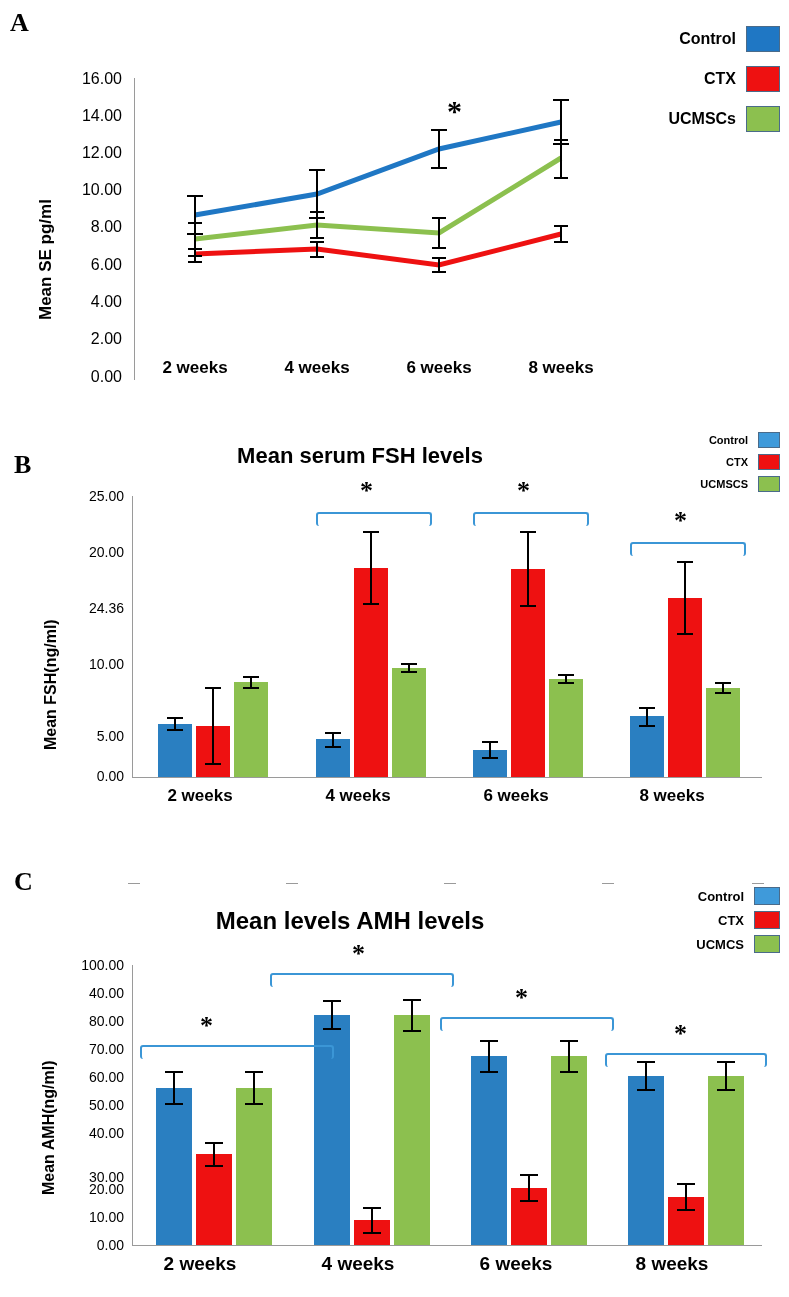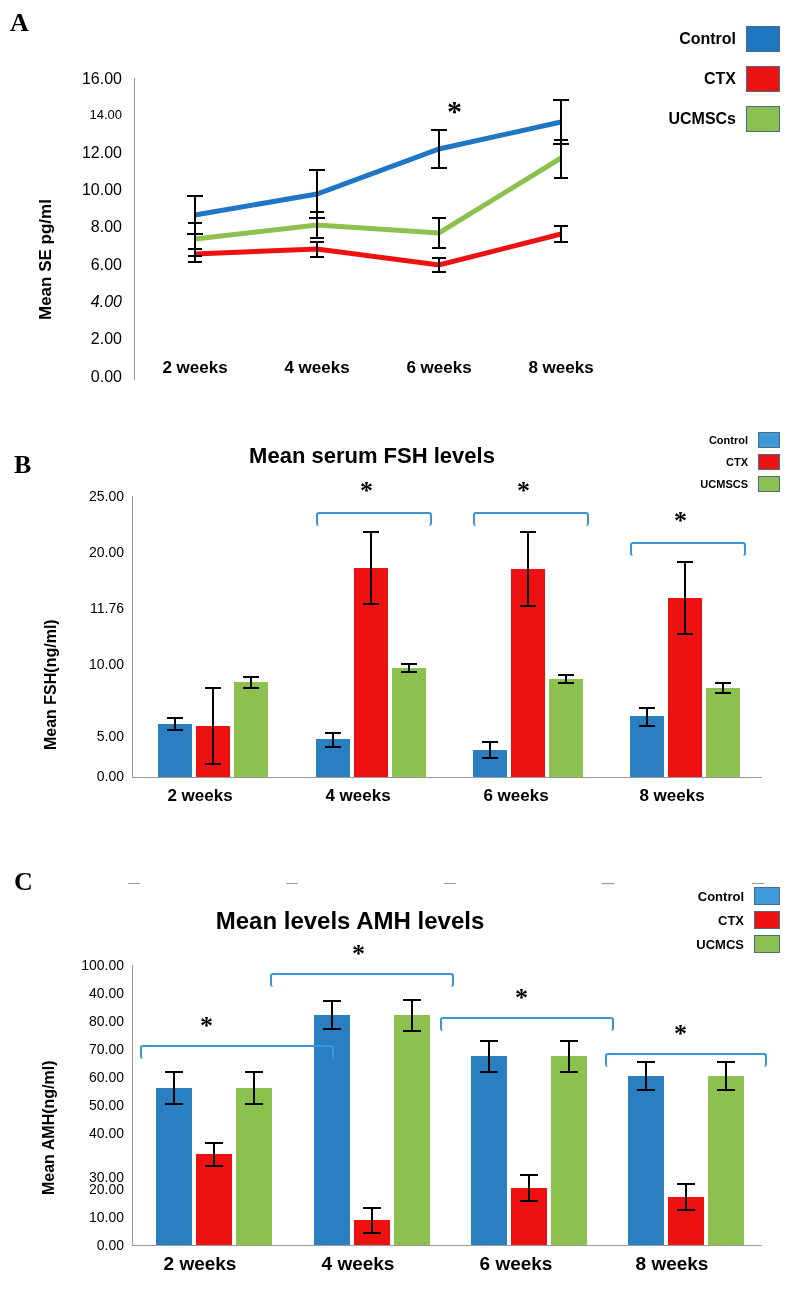--- a/index.html
+++ b/index.html
@@ -98,26 +98,26 @@
     </div>
     <div class="legend-row" style="margin-top:14px;">
       <span class="legend-label" style="font-size:16px;">UCMSCs</span>
       <span class="legend-swatch" style="width:34px;height:26px;background:#8cc04f;"></span>
     </div>
   </div>
 
   <div class="ylabel" style="left:36px; top:320px; font-size:17px;">Mean SE pg/ml</div>
 
   <div class="ytick" style="left:60px; top:70px; width:62px; font-size:16px;">16.00</div>
-  <div class="ytick" style="left:60px; top:107px; width:62px; font-size:13px;">14.00</div>
+  <div class="ytick" style="left:60px; top:107px; width:62px; font-size:16px;">14.00</div>
   <div class="ytick" style="left:60px; top:144px; width:62px; font-size:16px;">12.00</div>
   <div class="ytick" style="left:60px; top:181px; width:62px; font-size:16px;">10.00</div>
   <div class="ytick" style="left:60px; top:218px; width:62px; font-size:16px;">8.00</div>
   <div class="ytick" style="left:60px; top:256px; width:62px; font-size:16px;">6.00</div>
-  <div class="ytick" style="left:60px; top:293px; width:62px; font-size:16px;font-style:italic;">4.00</div>
+  <div class="ytick" style="left:60px; top:293px; width:62px; font-size:16px;">4.00</div>
   <div class="ytick" style="left:60px; top:330px; width:62px; font-size:16px;">2.00</div>
   <div class="ytick" style="left:60px; top:368px; width:62px; font-size:16px;">0.00</div>
 
   <div class="axis-line" style="left:134px; top:78px; width:1px; height:302px;"></div>
 
   <div class="xtick" style="left:140px; top:358px; width:110px; font-size:17px;">2 weeks</div>
   <div class="xtick" style="left:262px; top:358px; width:110px; font-size:17px;">4 weeks</div>
   <div class="xtick" style="left:384px; top:358px; width:110px; font-size:17px;">6 weeks</div>
   <div class="xtick" style="left:506px; top:358px; width:110px; font-size:17px;">8 weeks</div>
 
@@ -174,42 +174,42 @@
       <line x1="561" y1="226" x2="561" y2="242"></line>
         <line x1="554" y1="226" x2="568" y2="226"></line>
         <line x1="554" y1="242" x2="568" y2="242"></line>
     </g>
   </svg>
 </div>
 
 <div class="panel" style="top:420px; height:440px;">
   <div class="panel-letter" style="left:14px; top:30px;">B</div>
 
-  <div class="chart-title" style="left:162px; top:23px; width:420px; font-size:22px;">Mean serum FSH  levels</div>
+  <div class="chart-title" style="left:150px; top:23px; width:420px; font-size:22px;">Mean serum FSH  levels</div>
 
   <div class="legend" style="left:620px; top:12px; width:160px;">
     <div class="legend-row">
       <span class="legend-label" style="font-size:11px;">Control</span>
       <span class="legend-swatch" style="width:22px;height:16px;background:#3f9ada;"></span>
     </div>
     <div class="legend-row" style="margin-top:5px;">
       <span class="legend-label" style="font-size:11px;">CTX</span>
       <span class="legend-swatch" style="width:22px;height:16px;background:#ee1111;"></span>
     </div>
     <div class="legend-row" style="margin-top:5px;">
       <span class="legend-label" style="font-size:11px;">UCMSCS</span>
       <span class="legend-swatch" style="width:22px;height:16px;background:#8cc04f;"></span>
     </div>
   </div>
 
   <div class="ylabel" style="left:42px; top:330px; font-size:16px;">Mean FSH(ng/ml)</div>
 
   <div class="ytick" style="left:62px; top:68px; width:62px; font-size:14px;">25.00</div>
   <div class="ytick" style="left:62px; top:124px; width:62px; font-size:14px;">20.00</div>
-  <div class="ytick" style="left:62px; top:180px; width:62px; font-size:14px;">11.76</div>
+  <div class="ytick" style="left:62px; top:180px; width:62px; font-size:14px;">24.36</div>
   <div class="ytick" style="left:62px; top:236px; width:62px; font-size:14px;">10.00</div>
   <div class="ytick" style="left:62px; top:308px; width:62px; font-size:14px;">5.00</div>
   <div class="ytick" style="left:62px; top:348px; width:62px; font-size:14px;">0.00</div>
 
   <div class="axis-line" style="left:132px; top:76px; width:1px; height:282px;"></div>
   <div class="axis-line" style="left:132px; top:357px; width:630px; height:1px;"></div>
 
   <div class="xtick" style="left:140px; top:366px; width:120px; font-size:17px;">2 weeks</div>
   <div class="xtick" style="left:298px; top:366px; width:120px; font-size:17px;">4 weeks</div>
   <div class="xtick" style="left:456px; top:366px; width:120px; font-size:17px;">6 weeks</div>

